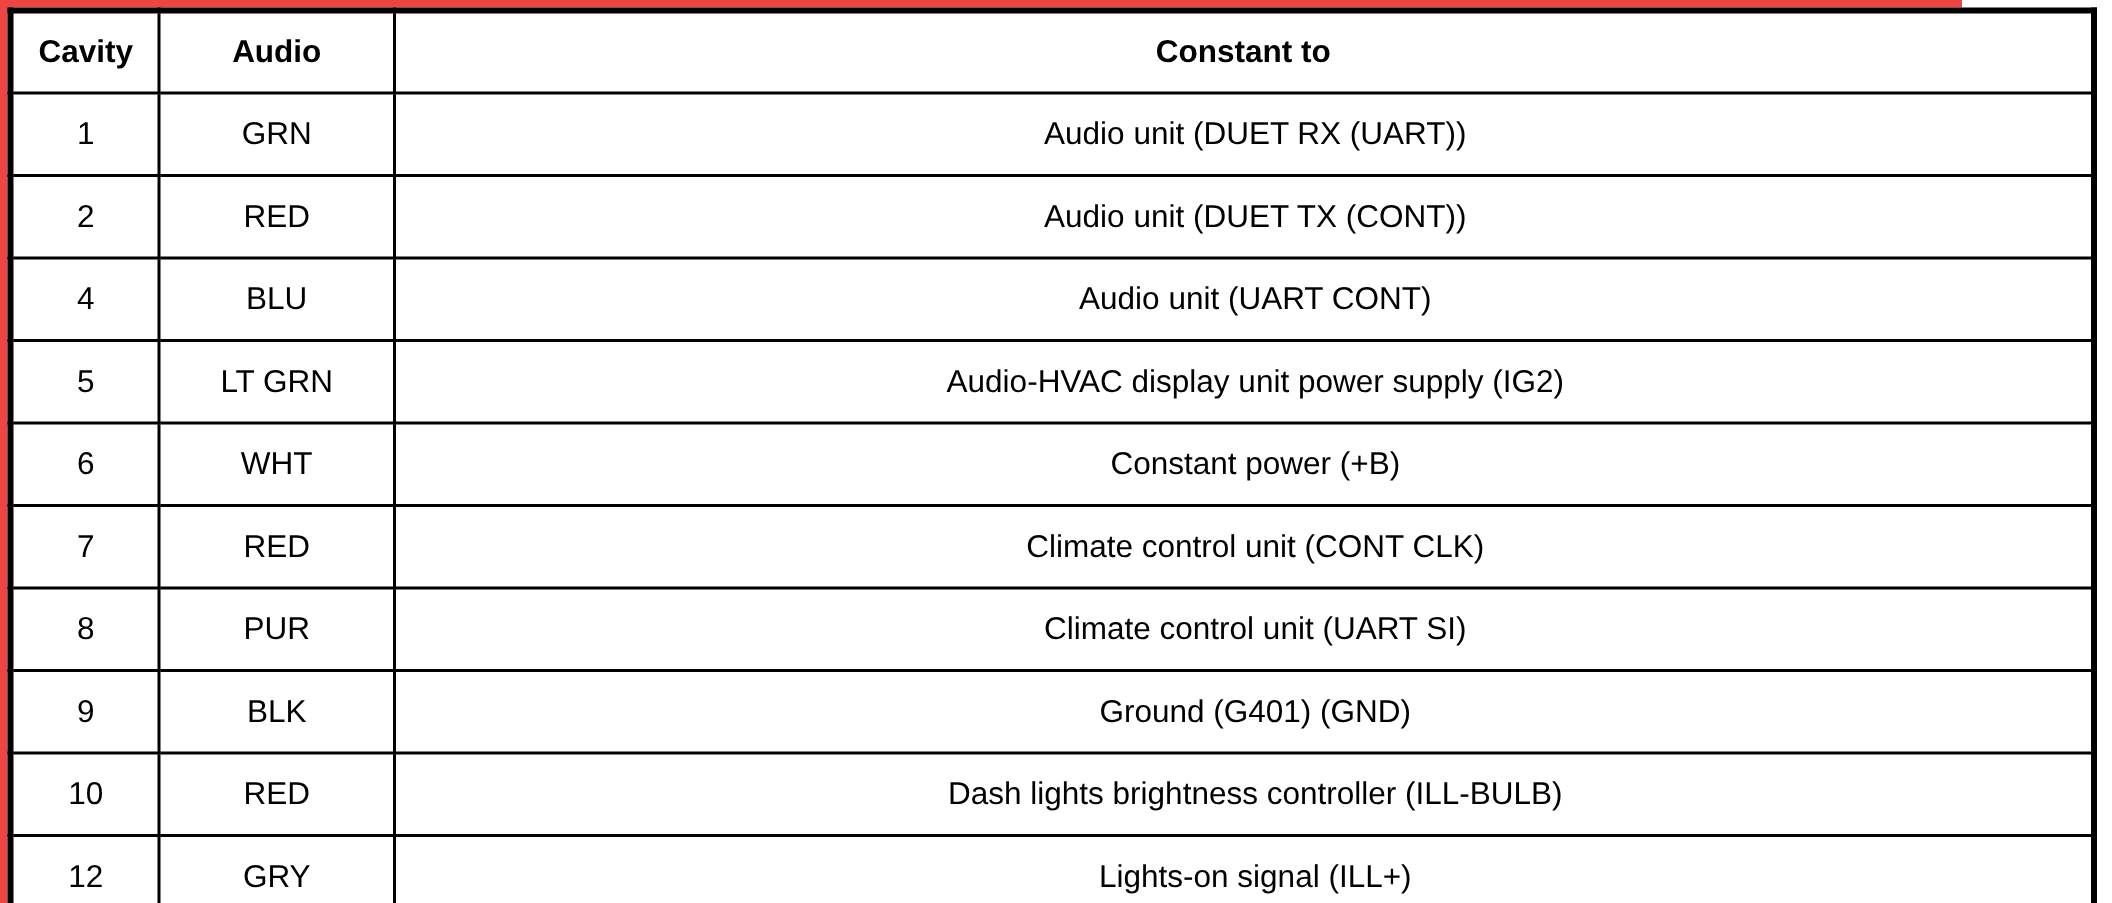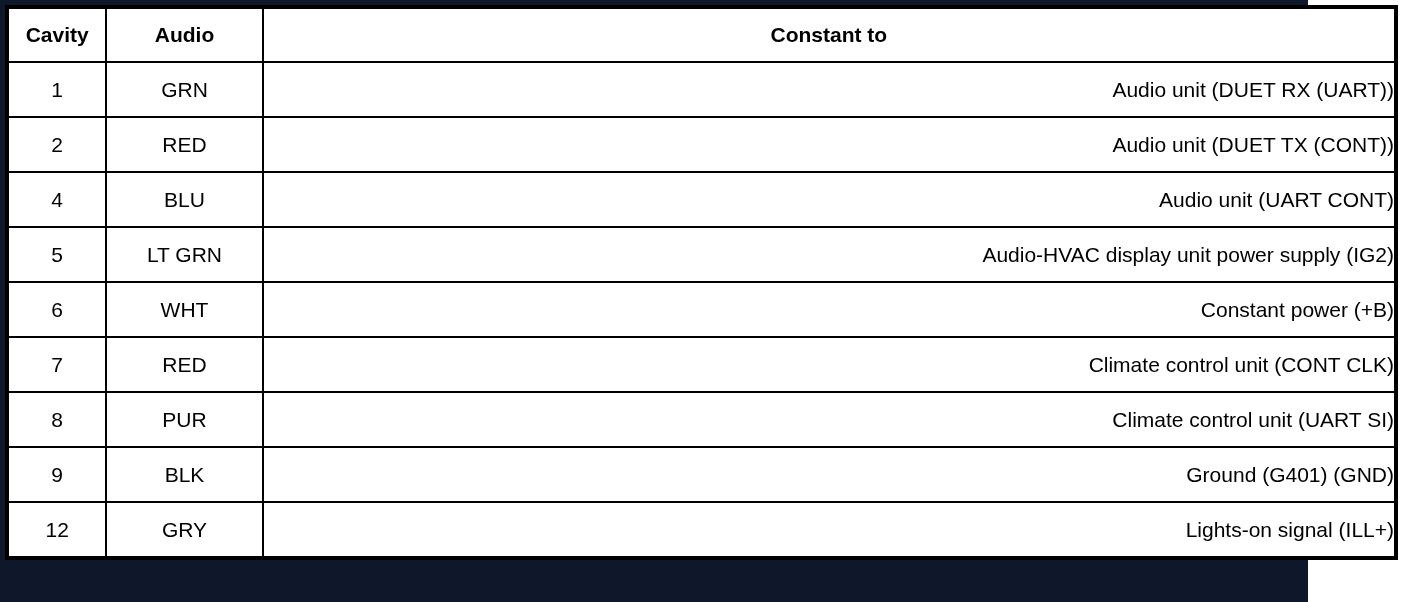--- a/index.html
+++ b/index.html
@@ -11,21 +11,21 @@
     width: 1408px;
     height: 602px;
     font-family: "Liberation Sans", sans-serif;
     color: #000000;
     overflow: hidden;
   }
   .sheet {
     position: relative;
     width: 1308px;
     height: 602px;
-    background: #0f172a;
+    background: #ef4444;
   }
   table.pinout {
     position: absolute;
     left: 5px;
     top: 5px;
     width: 1393px;
     border-collapse: collapse;
     table-layout: fixed;
     background: #ffffff;
     border: 4px solid #000000;
@@ -50,21 +50,21 @@
     font-weight: bold;
     text-align: center;
     height: 52px;
     line-height: 52px;
   }
   table.pinout td.cavity,
   table.pinout td.wire {
     text-align: center;
   }
   table.pinout td.connects {
-    text-align: right;
+    text-align: center;
     padding-left: 16px;
   }
 </style>
 </head>
 <body>
 
 <div class="sheet">
 
   <table class="pinout">
     <colgroup>
@@ -114,20 +114,25 @@
           <td class="cavity">8</td>
           <td class="wire">PUR</td>
           <td class="connects">Climate control unit (UART SI)</td>
         </tr>
         <tr>
           <td class="cavity">9</td>
           <td class="wire">BLK</td>
           <td class="connects">Ground (G401) (GND)</td>
         </tr>
         <tr>
+          <td class="cavity">10</td>
+          <td class="wire">RED</td>
+          <td class="connects">Dash lights brightness controller (ILL-BULB)</td>
+        </tr>
+        <tr>
           <td class="cavity">12</td>
           <td class="wire">GRY</td>
           <td class="connects">Lights-on signal (ILL+)</td>
         </tr>
       </tbody>
   </table>
 
 </div>
 
 </body></html>

